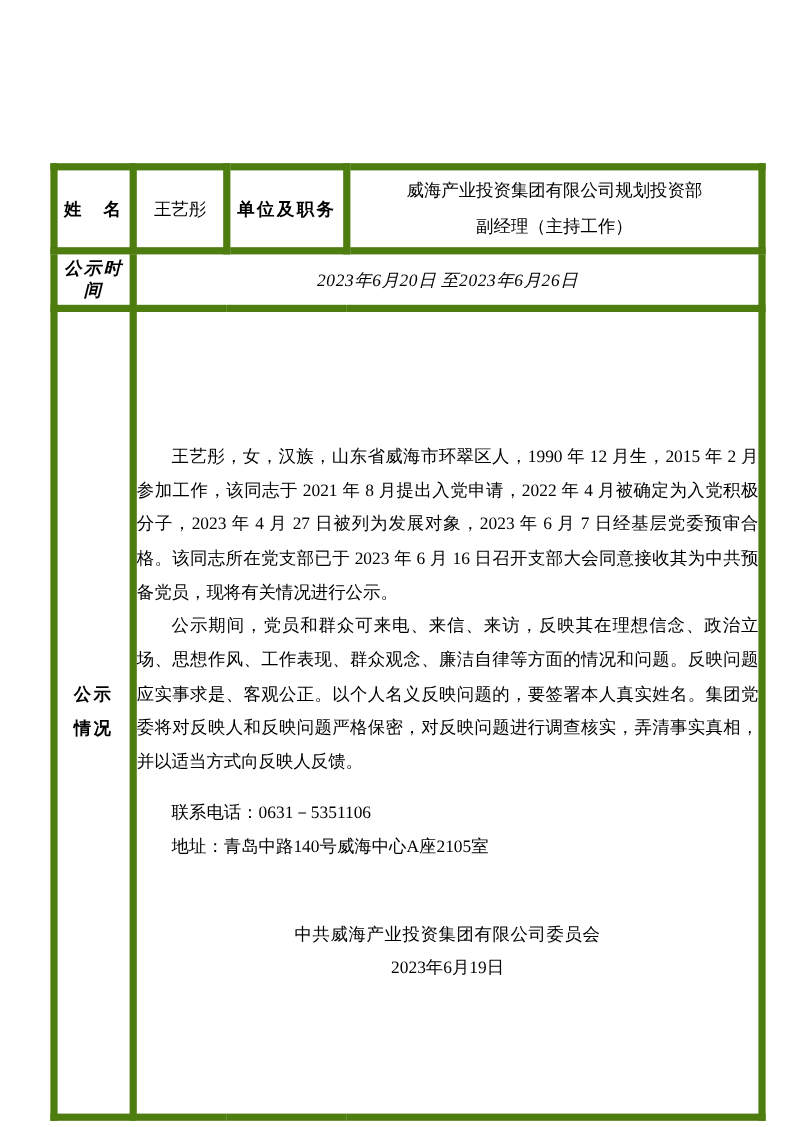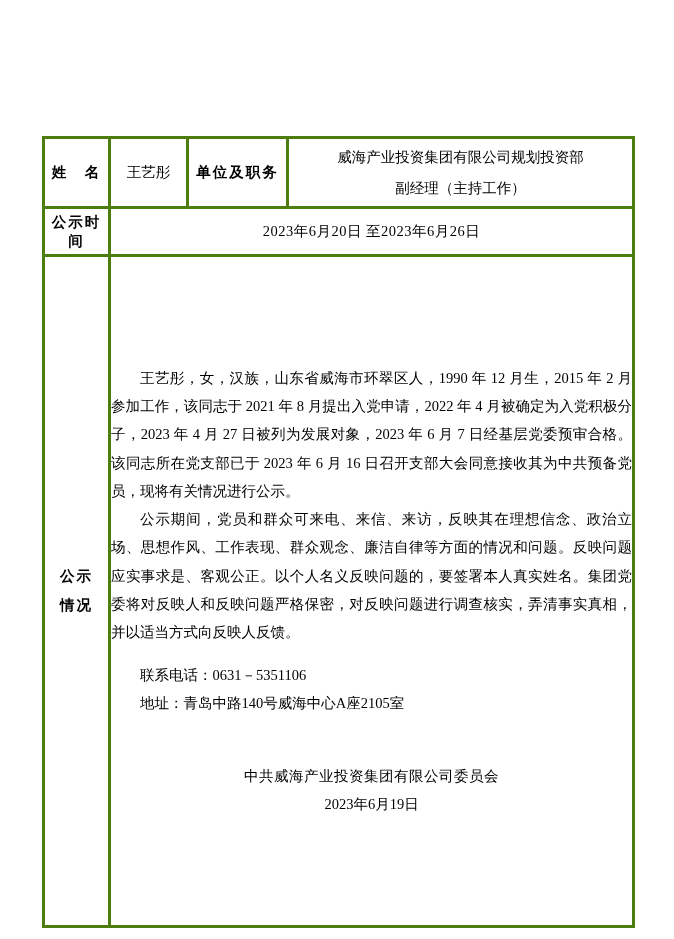--- a/index.html
+++ b/index.html
@@ -32,34 +32,34 @@
   }
   table.main-table {
     position: absolute;
     left: 42px;
     top: 136px;
     width: 590px;
     border-collapse: collapse;
     table-layout: fixed;
   }
   table.main-table td {
-    border: 3px solid #4d7c0f;
+    border: 6px solid #4d7c0f;
     vertical-align: middle;
     font-size: 14.5px;
     padding: 0;
   }
   .cell-label {
     text-align: center;
     font-weight: bold;
     font-size: 15px;
     letter-spacing: 2px;
     margin-left: 24px;
   }
   .row1 { height: 70px; }
-  .row2 { height: 48px; }
+  .row2 { height: 48px; font-style: italic; }
   .name-value {
     text-align: center;
     font-size: 14.5px;
     margin-left: 47px;
   }
   .post-value {
     text-align: center;
     line-height: 2.1;
     font-size: 14.5px;
     padding: 4px 8px;

